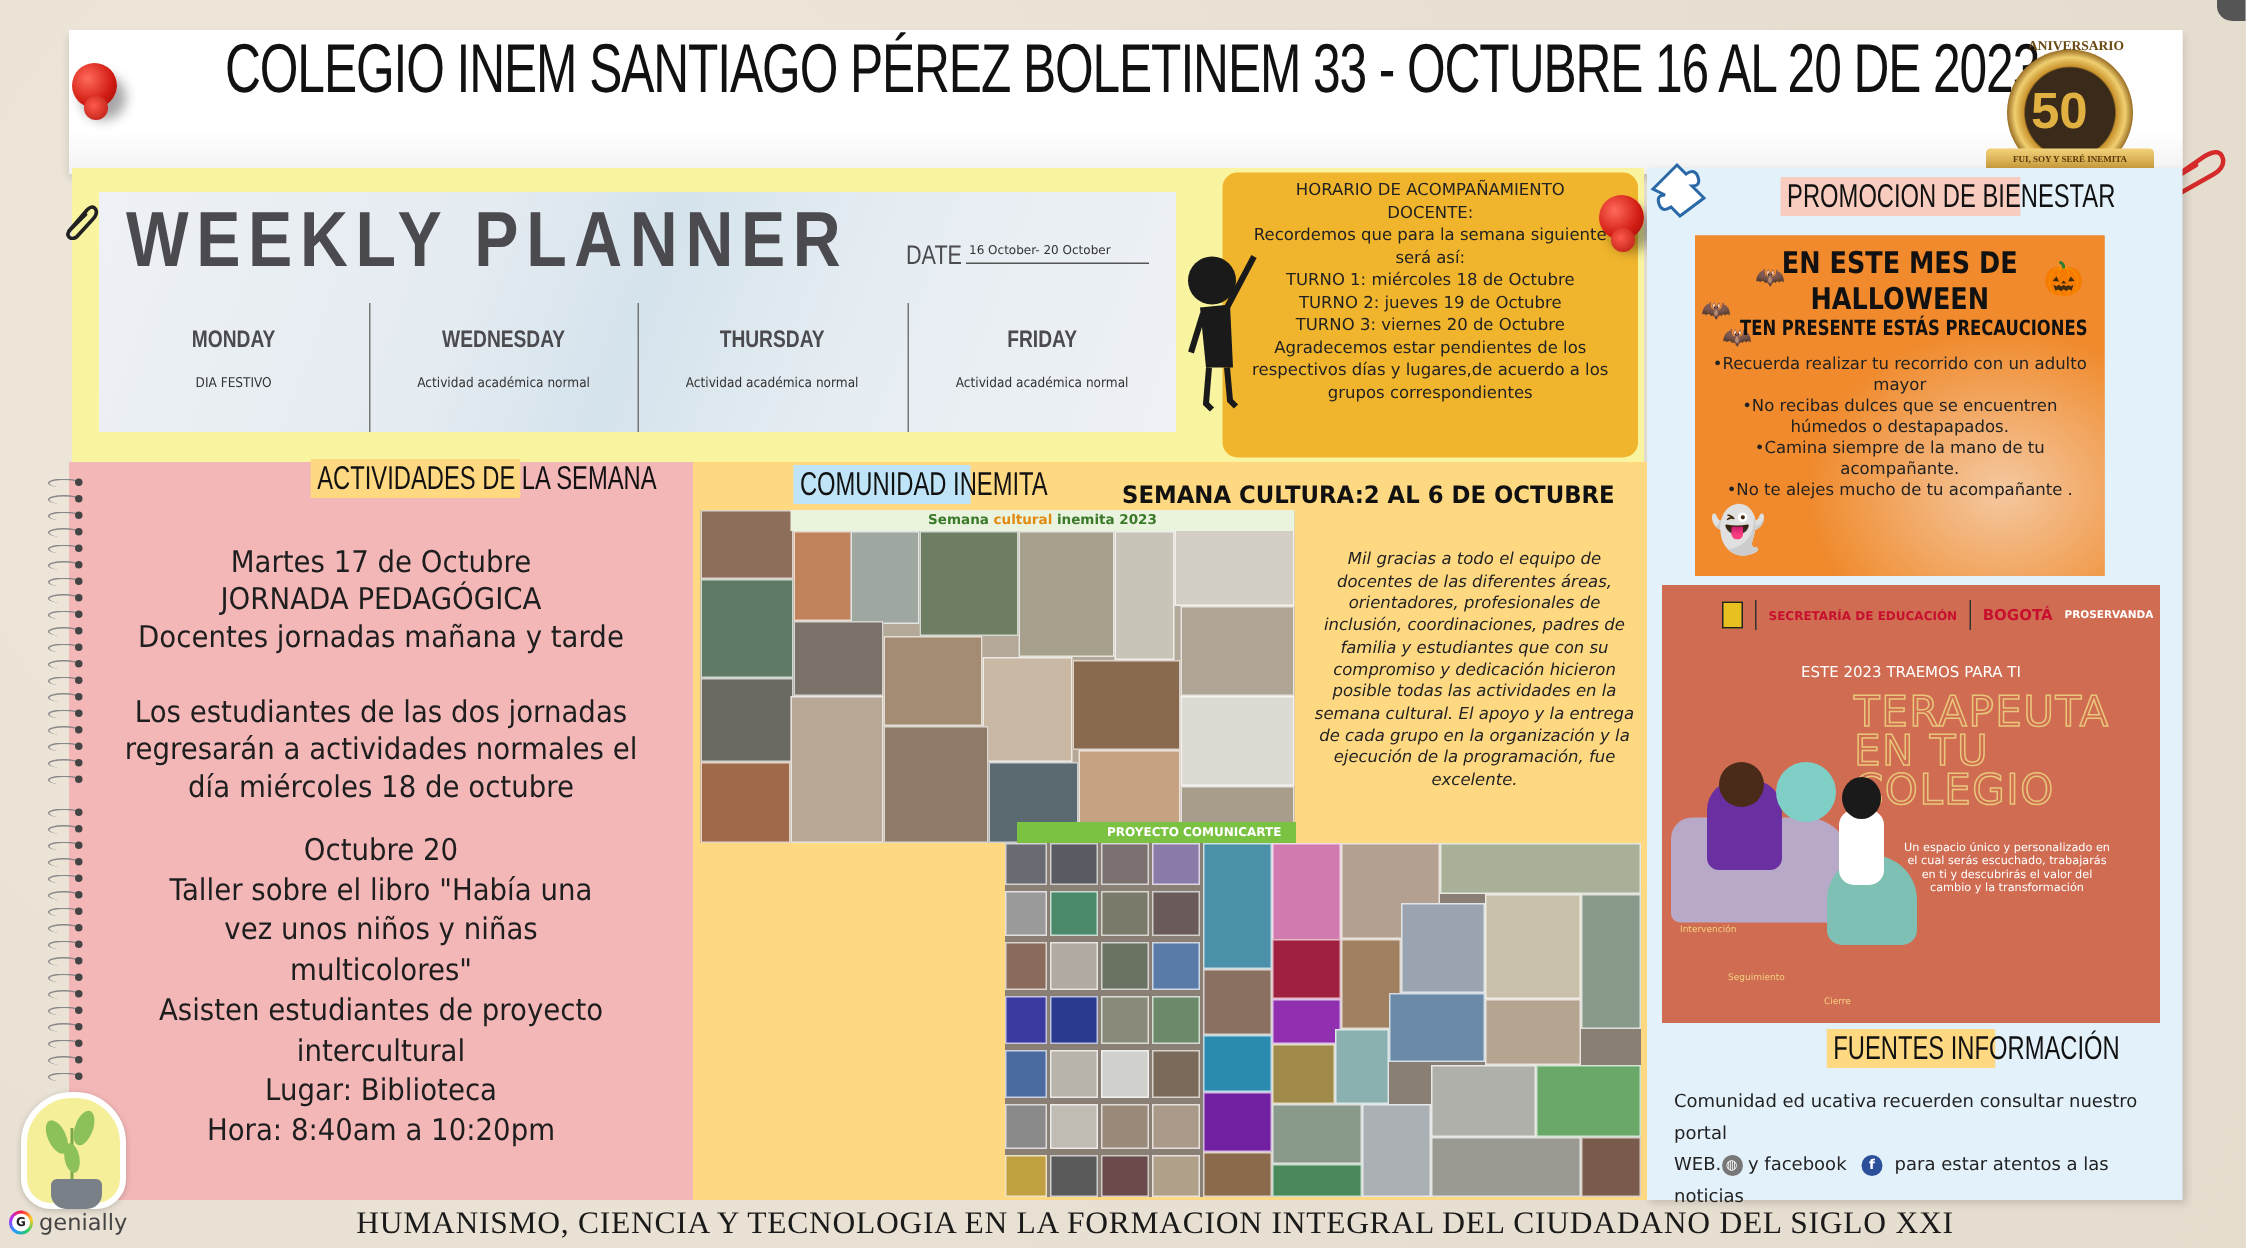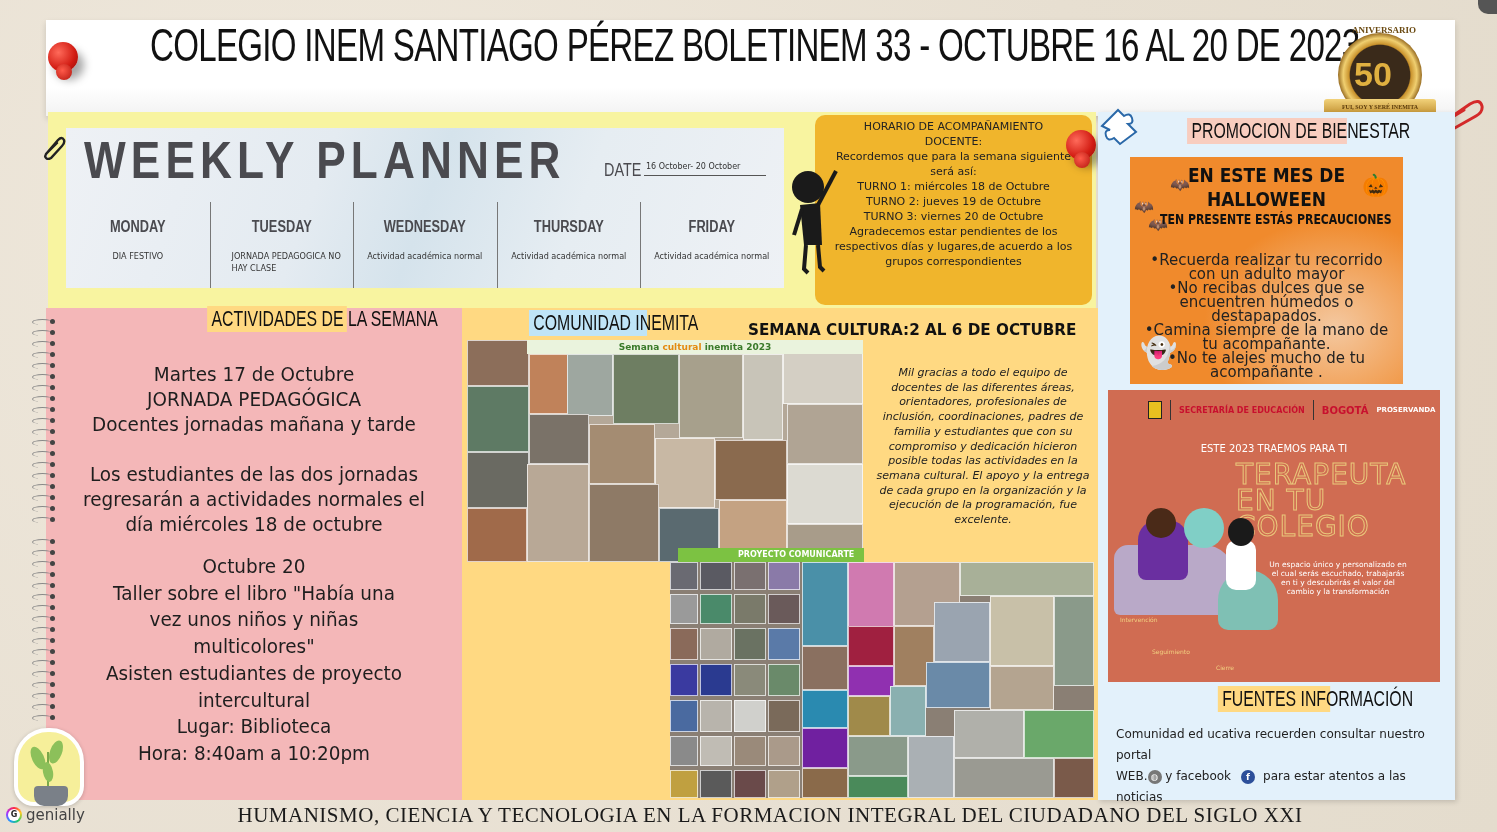--- a/index.html
+++ b/index.html
@@ -87,21 +87,21 @@
     padding: 0 6px; white-space: nowrap; transform: scaleX(0.72); transform-origin: center;
   }
   .bienestar-label { left: 1156px; top: 118px; width: 222px; text-align: center; background: #f8cdbf; }
   .halloween {
     position: absolute; left: 1130px; top: 157px; width: 273px; height: 227px; background: #f08a2c;
     background-image: radial-gradient(ellipse at 75% 75%, #f4c8a0 0, #f08a2c 45%);
     overflow: hidden; text-align: center;
   }
   .hw-title { font-family: "DejaVu Sans", sans-serif; font-weight: bold; font-size: 20px; color: #111; line-height: 24px; margin-top: 6px; transform: scaleX(0.85); }
   .hw-sub { font-family: "DejaVu Sans", sans-serif; font-weight: bold; font-size: 14px; color: #111; margin-top: 0; transform: scaleX(0.78); white-space: nowrap; }
-  .hw-list { font-size: 15px; color: #222; line-height: 14px; margin-top: 26px; padding: 0 6px; }
+  .hw-list { font-size: 11px; color: #222; line-height: 14px; margin-top: 9px; padding: 0 6px; }
   .bat { position: absolute; color: #111; font-size: 16px; }
 
   .terapeuta {
     position: absolute; left: 1108px; top: 390px; width: 332px; height: 292px; background: #d06c52; overflow: hidden;
   }
   .ter-logos { position: absolute; left: 40px; top: 10px; display: flex; gap: 8px; align-items: center; font-size: 8px; font-weight: bold; }
   .ter-logos .edu { color: #c8102e; }
   .ter-logos .bog { color: #c8102e; font-size: 10px; }
   .ter-logos .pro { color: #fff; font-size: 7px; }
   .ter-sep { width: 1px; height: 20px; background: #333; }
@@ -183,24 +183,20 @@
 </svg>
 
 <div class="weekly-planner">
   <div class="wp-title">WEEKLY PLANNER</div>
   <div class="wp-date-label">DATE</div>
   <div class="wp-date-value">16 October- 20 October</div>
   <div class="wp-days">
     <div class="wp-day">
       <div class="wp-day-name">MONDAY</div>
       <div class="wp-day-note">DIA FESTIVO</div>
-    </div>
-    <div class="wp-day">
-      <div class="wp-day-name">TUESDAY</div>
-      <div class="wp-day-note left">JORNADA PEDAGOGICA NO HAY CLASE</div>
     </div>
     <div class="wp-day">
       <div class="wp-day-name">WEDNESDAY</div>
       <div class="wp-day-note">Actividad académica normal</div>
     </div>
     <div class="wp-day">
       <div class="wp-day-name">THURSDAY</div>
       <div class="wp-day-note">Actividad académica normal</div>
     </div>
     <div class="wp-day">

